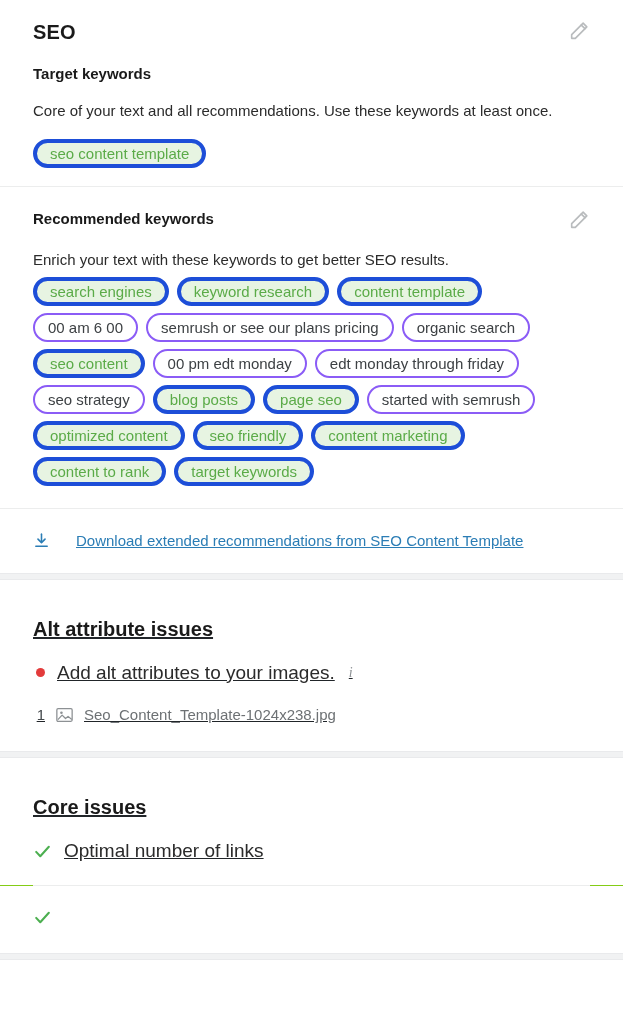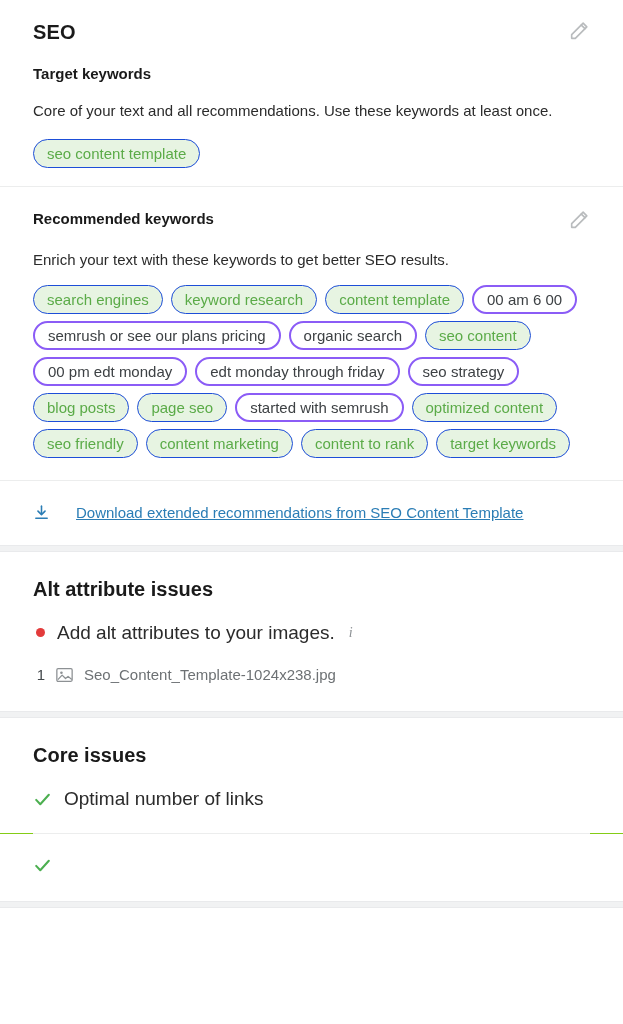--- a/index.html
+++ b/index.html
@@ -101,21 +101,21 @@
     border-radius: 16px;
     font-size: 15px;
     line-height: 1;
     white-space: nowrap;
     cursor: pointer;
   }
 
   .chip.green {
     background: #e7f4e2;
     color: #5bab48;
-    border: 1px solid #1d4ed8;
+    border: 4px solid #1d4ed8;
   }
 
   .chip.outline {
     background: #ffffff;
     color: #3d4144;
     border: 2px solid #8b5cf6;
   }
 
   
   .dl-row {
@@ -182,25 +182,25 @@
   }
 
   .img-icon { width: 17px; height: 16px; flex: 0 0 17px; display: block; }
   .img-icon svg { display: block; width: 17px; height: 16px; }
 
   .img-name { font-size: 15px; color: #6d7174; line-height: 1.3; }
 
   
   .pt-20 { padding-top: 20px; }
   .pt-22 { padding-top: 22px; }
-  .pt-25 { padding-top: 25px; }
+  .pt-25 { padding-top: 37px; text-decoration: underline; }
   .pb-18 { padding-bottom: 18px; }
   .pb-22 { padding-bottom: 22px; }
   .pb-26 { padding-bottom: 26px; }
-  .mt-14 { margin-top: 14px; align-items: flex-end; }
+  .mt-14 { margin-top: 6px; align-items: flex-end; }
   .mt-16 { margin-top: 16px; }
   .mt-18 { margin-top: 18px; }
   .mt-20 { margin-top: 20px; }
 </style>
 </head>
 <body>
 
 <div class="panel">
 
   <div class="block pt-20 pb-18">

